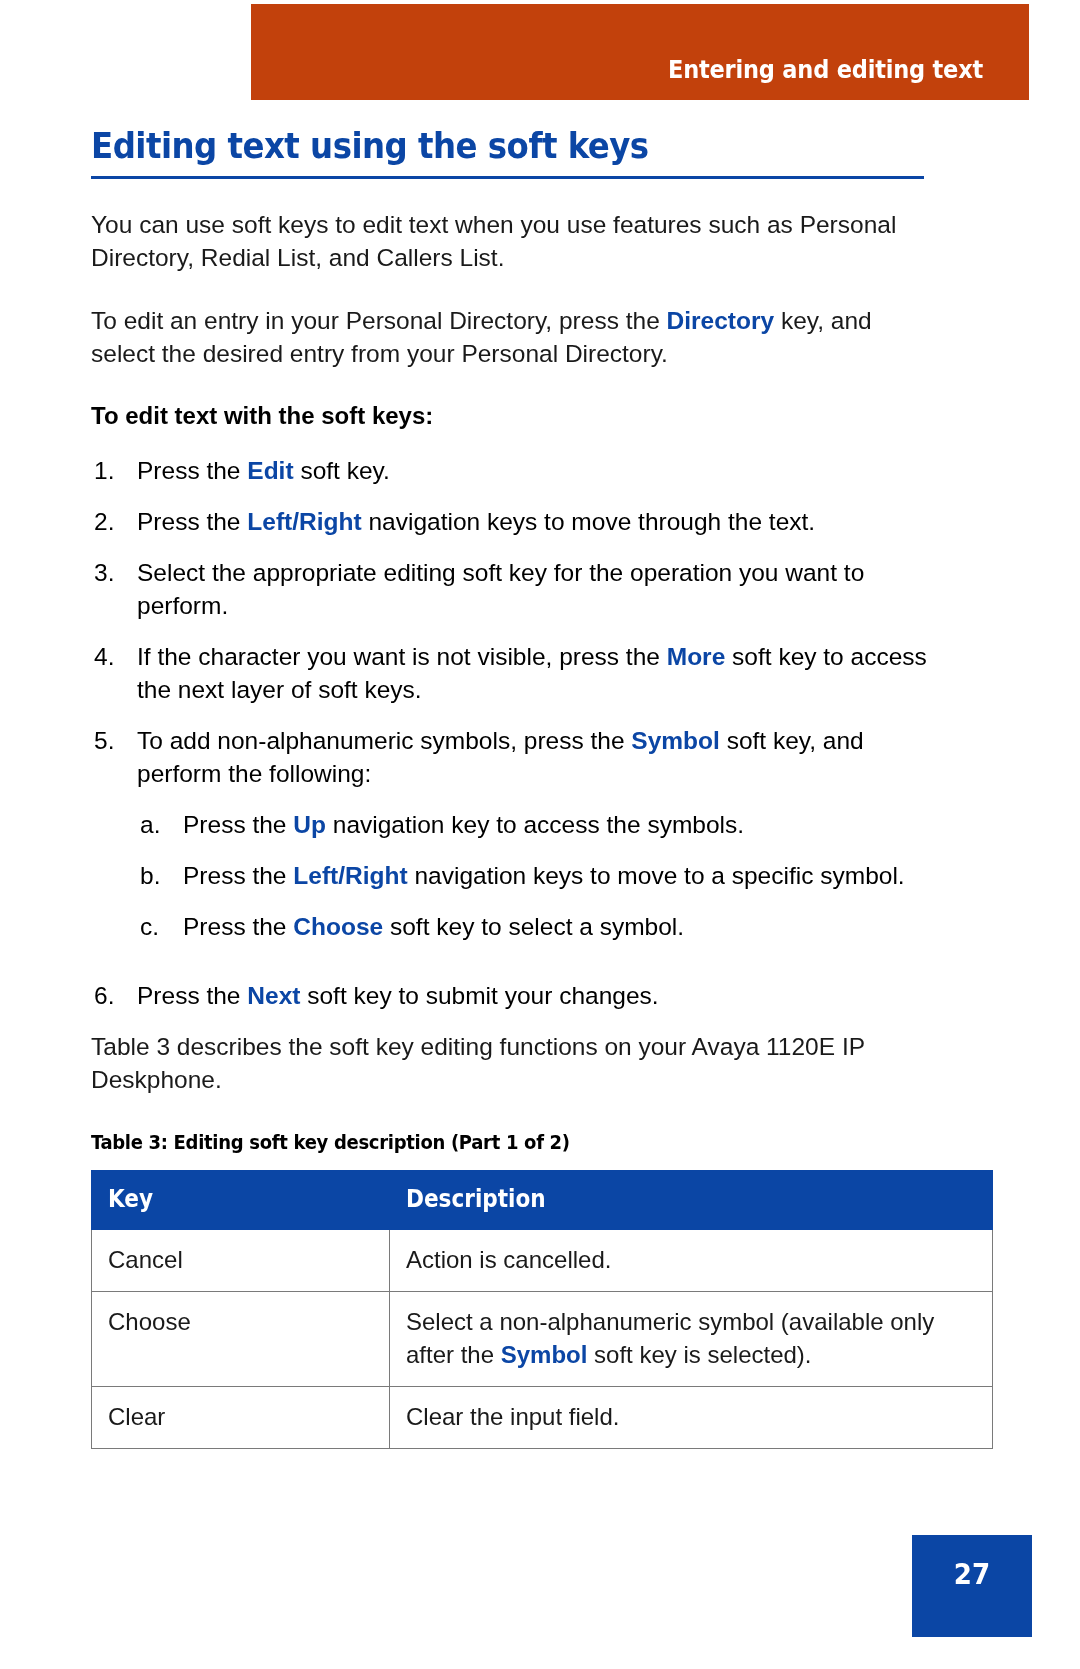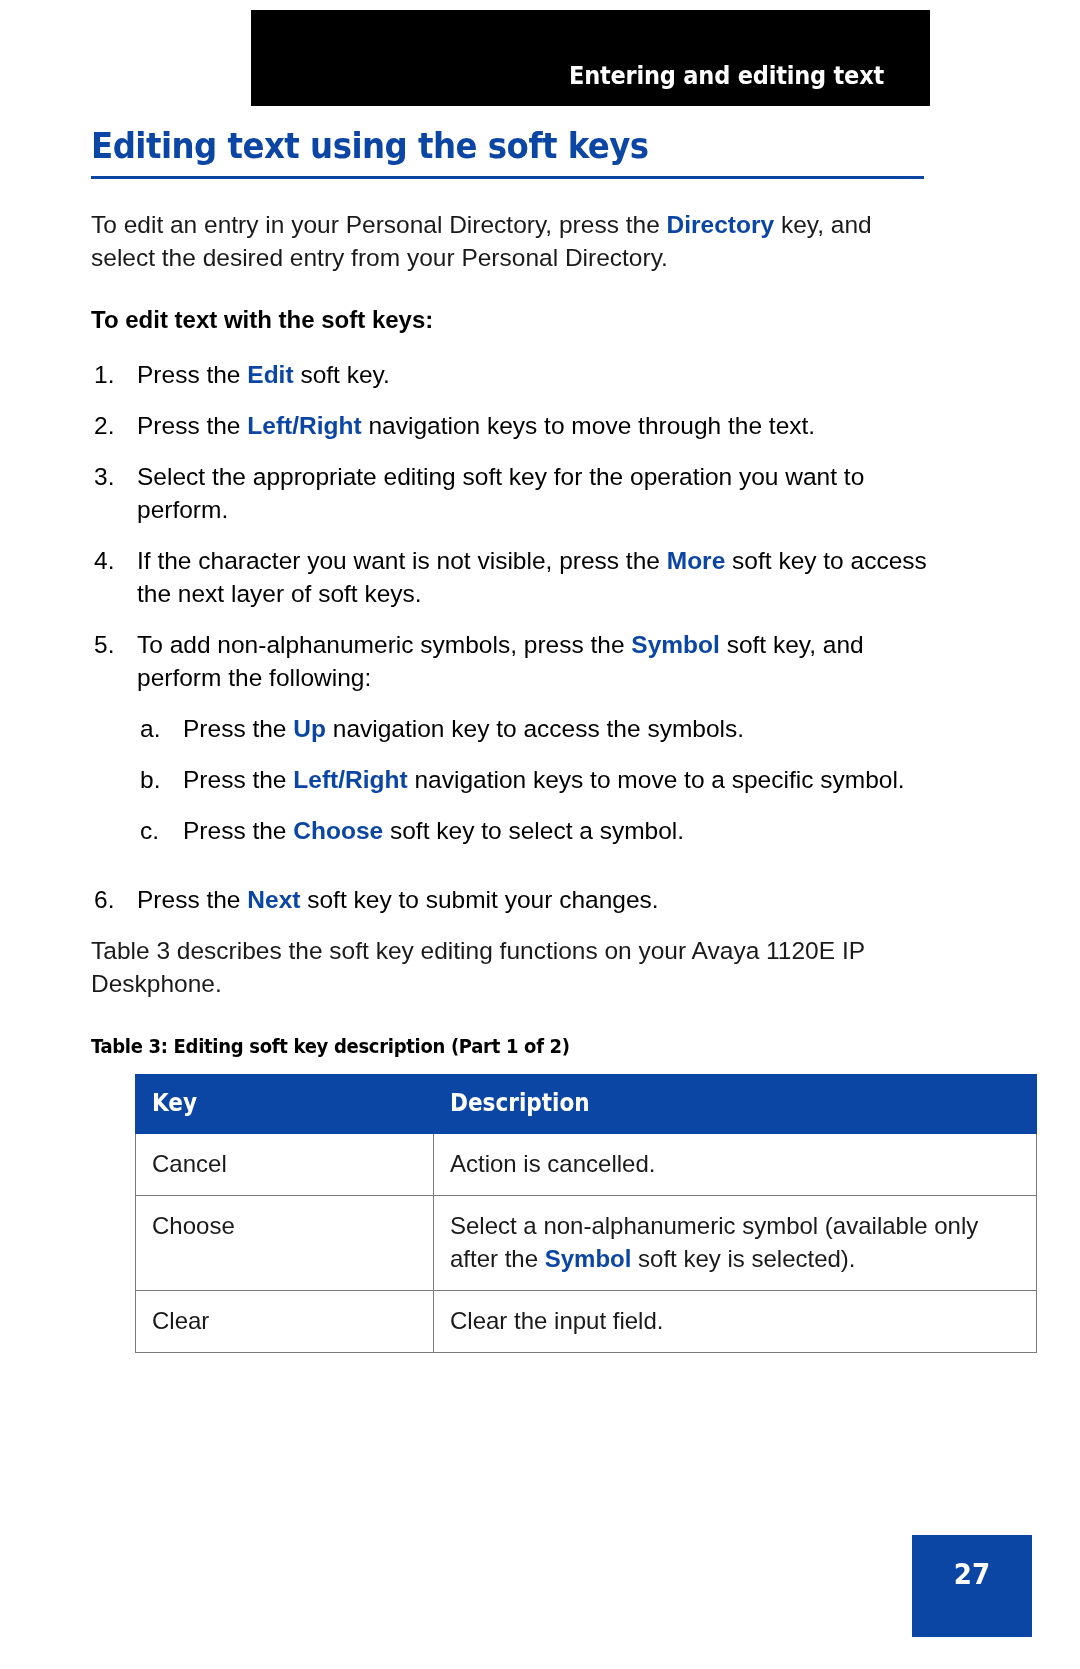--- a/index.html
+++ b/index.html
@@ -13,24 +13,24 @@
     position: relative;
     font-family: "Liberation Sans", sans-serif;
     color: #000000;
     overflow: hidden;
   }
 
   
   .header-banner {
     position: absolute;
     left: 251px;
-    top: 10px;
-    width: 679px;
+    top: 4px;
+    width: 778px;
     height: 96px;
-    background: #000000;
+    background: #c2410c;
     box-sizing: border-box;
   }
   .header-banner-text {
     position: absolute;
     right: 46px;
     bottom: 16px;
     color: #ffffff;
     font-size: 25px;
     font-weight: bold;
     letter-spacing: -0.2px;
@@ -137,21 +137,20 @@
     font-stretch: condensed;
     letter-spacing: -0.3px;
     margin: 34px 0 16px 0;
   }
 
   
   table.softkey-table {
     border-collapse: collapse;
     width: 835px;
     table-layout: fixed;
-    margin-left: 44px;
   }
   table.softkey-table th {
     background: #0B46A5;
     color: #ffffff;
     font-size: 24px;
     font-weight: bold;
     text-align: left;
     padding: 14px 16px 16px 16px;
     border: 1px solid #0B46A5;
     font-family: "DejaVu Sans", sans-serif;
@@ -198,20 +197,23 @@
   <div class="header-banner-text">Entering and editing text</div>
 </div>
 
 <div class="page-title-wrap">
   <h1 class="page-title">Editing text using the soft keys</h1>
   <div class="title-rule"></div>
 </div>
 
 <div class="content">
 
+  <p class="para">
+    <span>You can use soft keys to edit text when you use features such as Personal Directory, Redial List, and Callers List.</span>
+  </p>
 
   <p class="para">
     <span>To edit an entry in your Personal Directory, press the </span><span class="kw">Directory</span><span> key, and select the desired entry from your Personal Directory.</span>
   </p>
 
   <p class="lead-bold">To edit text with the soft keys:</p>
 
   <ol class="steps">
 
     <li class="step">

